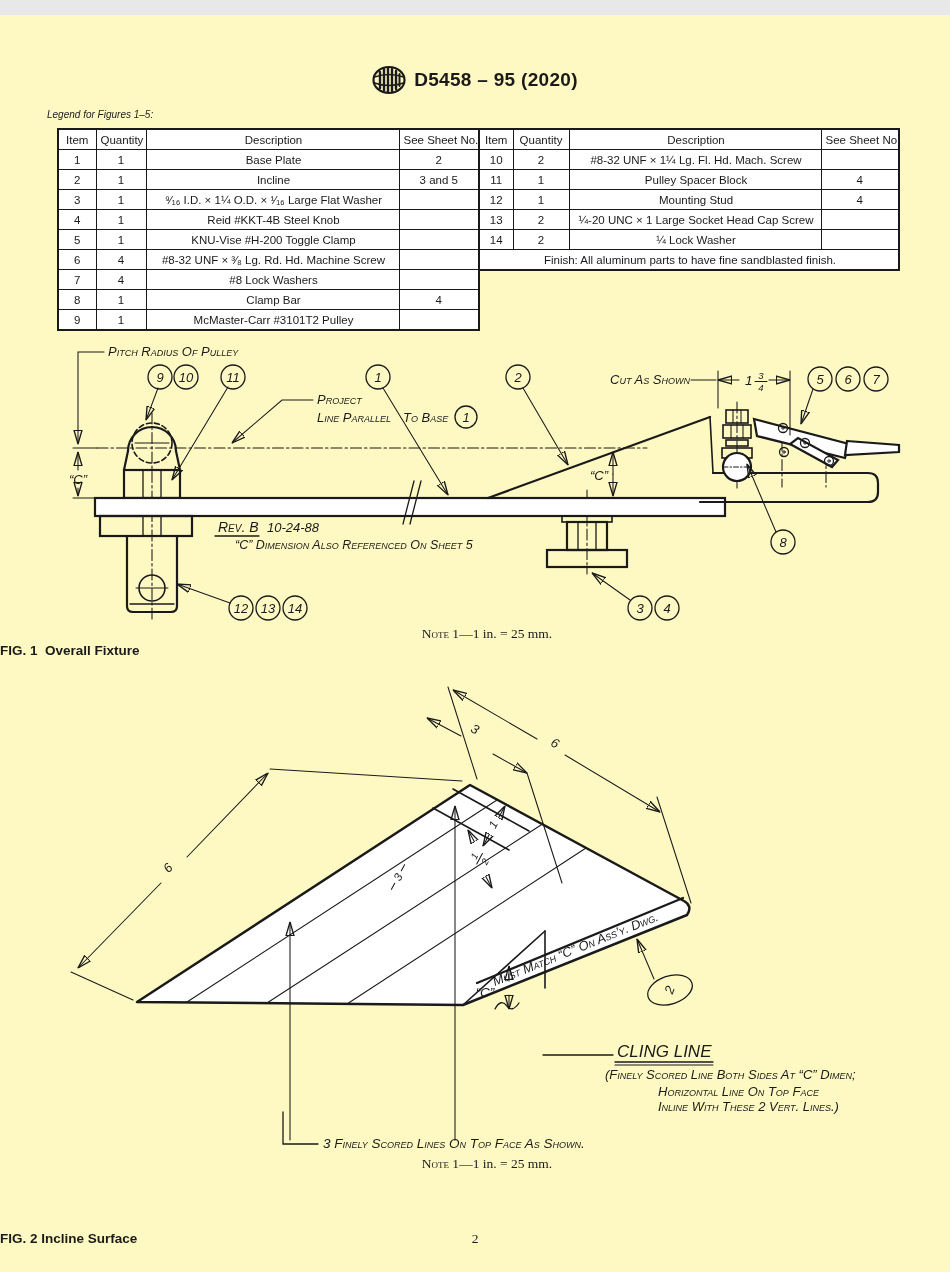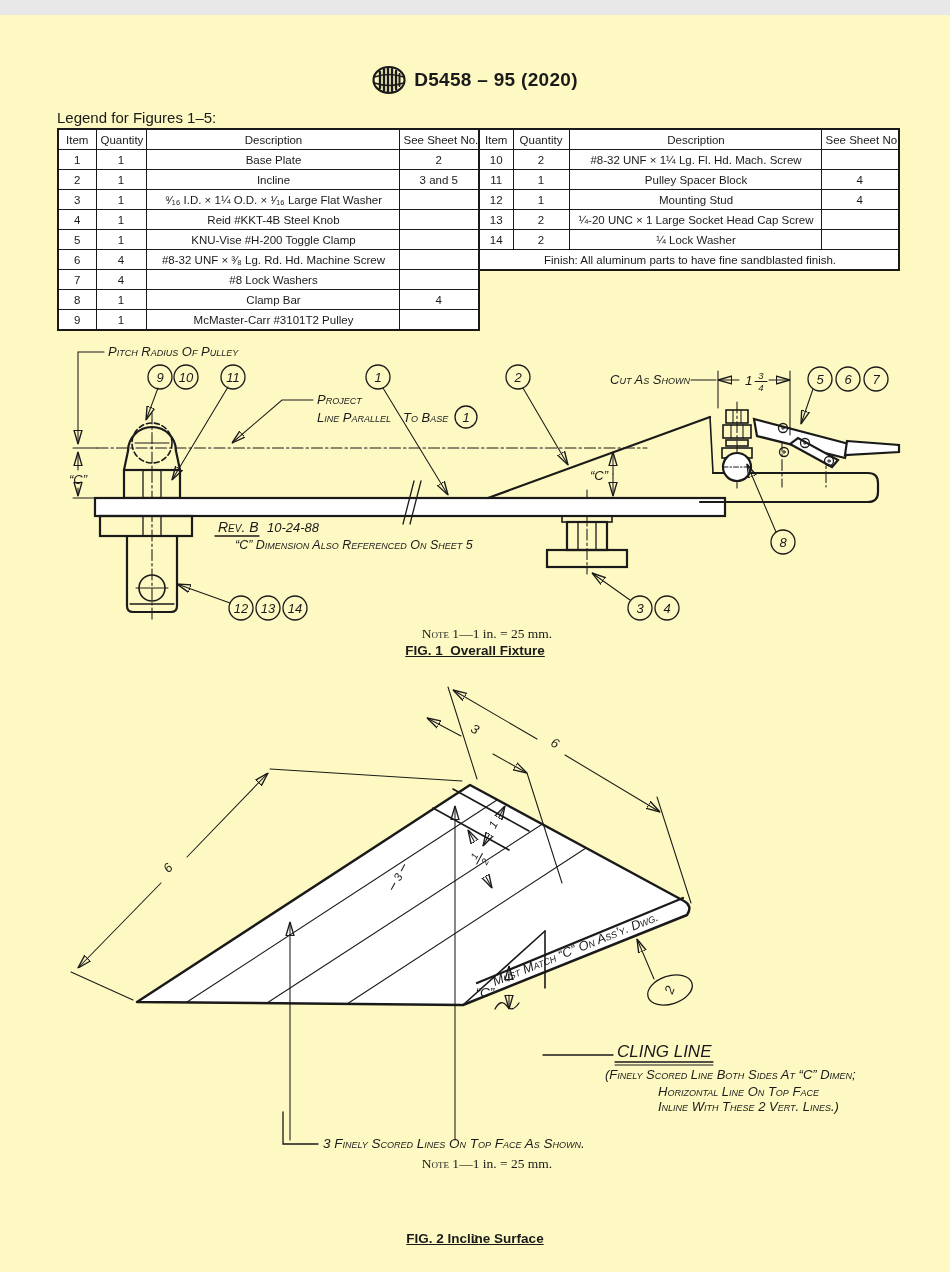--- a/index.html
+++ b/index.html
@@ -3,21 +3,21 @@
 <meta charset="utf-8">
 <style>
   html,body{margin:0;padding:0;background:#e8e8e8;}
   .page{position:relative;width:950px;height:1272px;background:#fef9c3;margin:15px auto;
         font-family:"Liberation Sans",sans-serif;color:#1a1a1a;overflow:hidden;}
   
   .hdr{position:absolute;top:50px;left:0;width:100%;display:flex;justify-content:center;
        align-items:center;gap:8px;}
   .hdr .title{font-size:19px;font-weight:bold;letter-spacing:.3px;}
   
-  .legend-cap{position:absolute;top:94px;left:57px;font-size:15px;}
+  .legend-cap{position:absolute;top:94px;left:47px;font-style:italic;font-size:10px;}
   
   table.legend{position:absolute;border-collapse:collapse;table-layout:fixed;
                font-size:11.5px;background:#fff;}
   table.legend td,table.legend th{border:1.2px solid #1a1a1a;height:19px;padding:0 4px;
                text-align:center;font-weight:normal;overflow:hidden;white-space:nowrap;}
   table.legend{border:2px solid #1a1a1a;}
   table.legend .desc{text-align:center;padding-left:6px;}
   #tblL{top:113px;left:57px;width:421px;}
   #tblR{top:113px;left:478px;width:420px;}
   
@@ -35,22 +35,22 @@
   .s-thick{stroke-width:2.2;}
   .s-med{stroke-width:1.6;}
   .s-lt{stroke-width:1.3;}
   .s-thin{stroke-width:1.05;}
   .cl{stroke-width:1.05;stroke-dasharray:11 3 2.5 3;}
   .fillw{fill:#ffffff;}
   
   .note{position:absolute;left:12px;width:100%;text-align:center;
         font-family:"Liberation Serif",serif;font-size:13.5px;}
   .note .lbl{font-variant:small-caps;}
-  .figcap{position:absolute;left:0;width:100%;text-align:center;font-weight:bold;
-          font-size:13.5px;white-space:pre;text-decoration:underline;}
+  .figcap{position:absolute;left:0;width:100%;text-align:left;font-weight:bold;
+          font-size:13.5px;white-space:pre;}
   .pageno{position:absolute;top:1216px;left:0;width:100%;text-align:center;
           font-family:"Liberation Serif",serif;font-size:13.5px;}
 </style>
 </head>
 <body>
 
 <div class="page">
 
   <div class="hdr">
     <svg width="34" height="30" viewBox="0 0 34 30">

